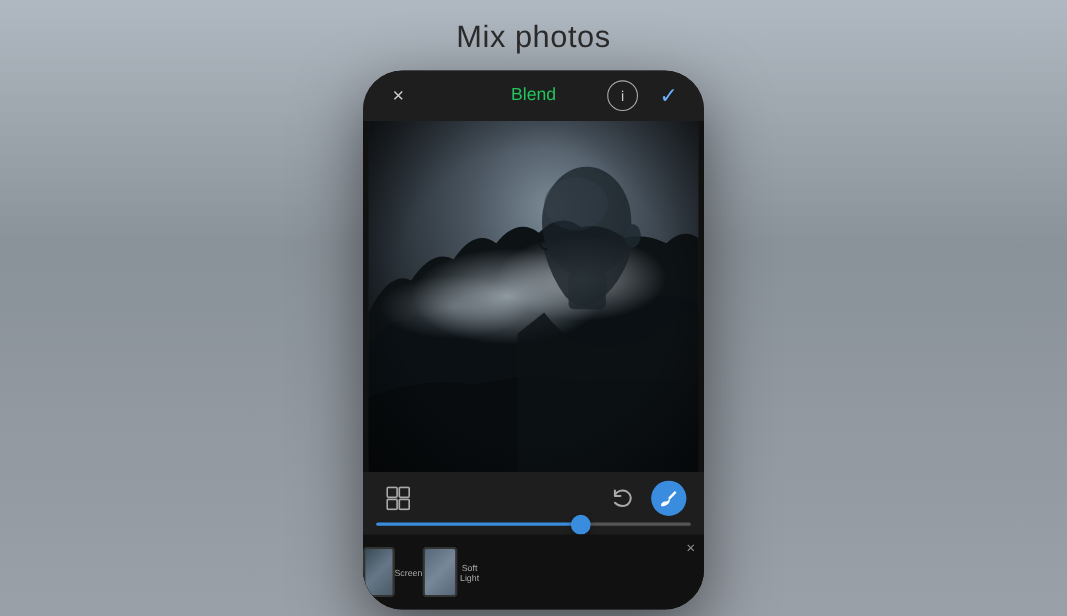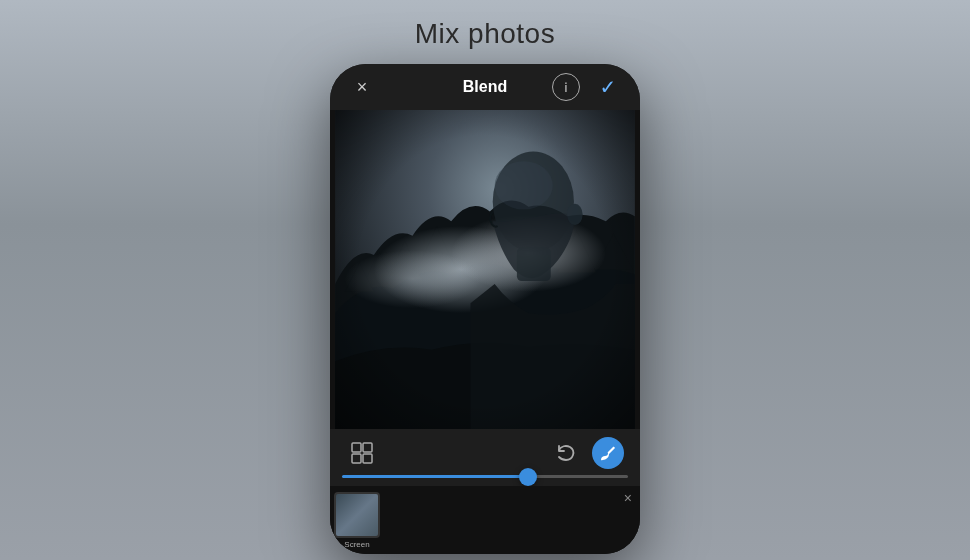--- a/index.html
+++ b/index.html
@@ -42,23 +42,23 @@
       align-items: center;
       justify-content: space-between;
       padding: 0 18px;
       height: 46px;
       background: #1e1e1e;
       flex-shrink: 0;
       position: relative;
     }
 
     .top-bar-title {
-      color: #ffffff;
+      color: #22c55e;
       font-size: 16px;
-      font-weight: 700;
+      font-weight: 400;
       position: absolute;
       left: 50%;
       transform: translateX(-50%);
     }
 
     .top-bar-left, .top-bar-right {
       display: flex;
       align-items: center;
       gap: 14px;
     }
@@ -170,21 +170,21 @@
       top: 4px;
       color: #888;
       font-size: 14px;
       cursor: pointer;
       z-index: 2;
     }
 
     .filter-item {
       flex-shrink: 0;
       display: flex;
-      flex-direction: column;
+      flex-direction: row;
       align-items: center;
       width: 54px;
       cursor: pointer;
     }
 
     .filter-item.selected .filter-thumb {
       border: 2px solid #3a8dde;
     }
 
     .filter-thumb {
@@ -343,17 +343,23 @@
     </div>
 
     <div class="filter-strip">
       <div class="filter-close">×</div>
       <div class="filter-item">
         <div class="filter-thumb">
           <div class="filter-thumb-inner thumb-screen"></div>
         </div>
         <span class="filter-label">Screen</span>
       </div>
+      <div class="filter-item">
+        <div class="filter-thumb">
+          <div class="filter-thumb-inner thumb-softlight"></div>
+        </div>
+        <span class="filter-label">Soft Light</span>
+      </div>
 
     </div>
 
   </div>
 </div>
 
 </body></html>

